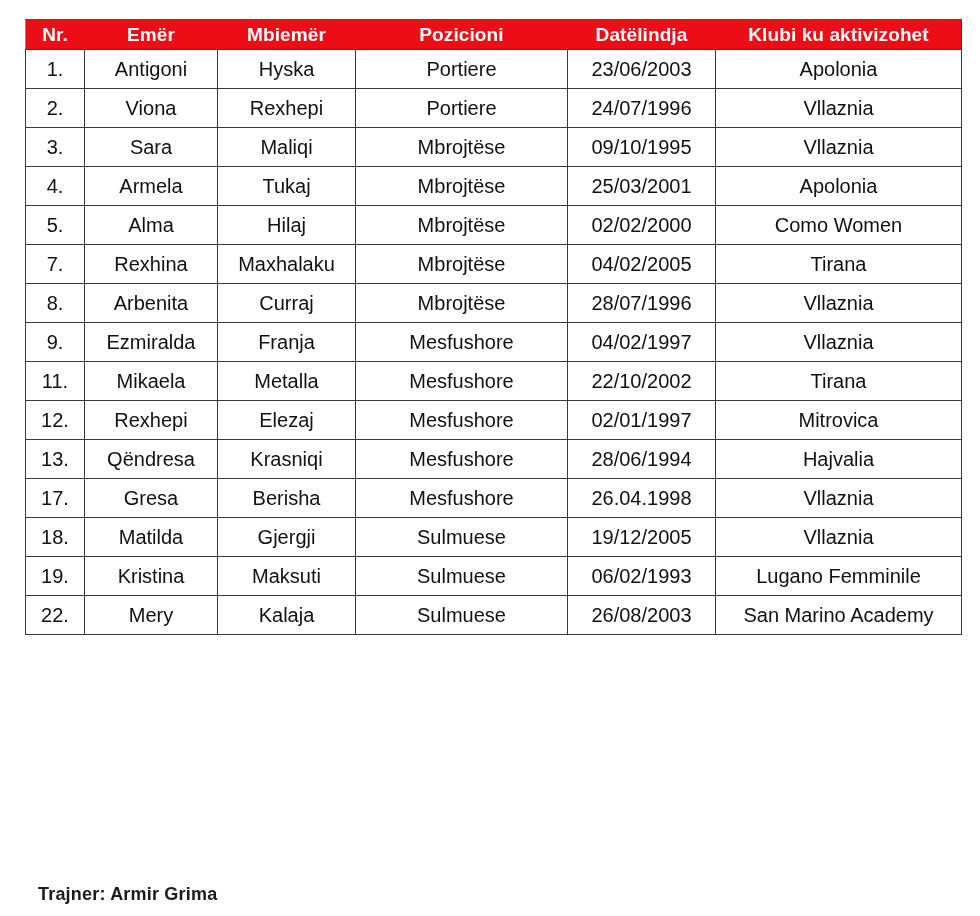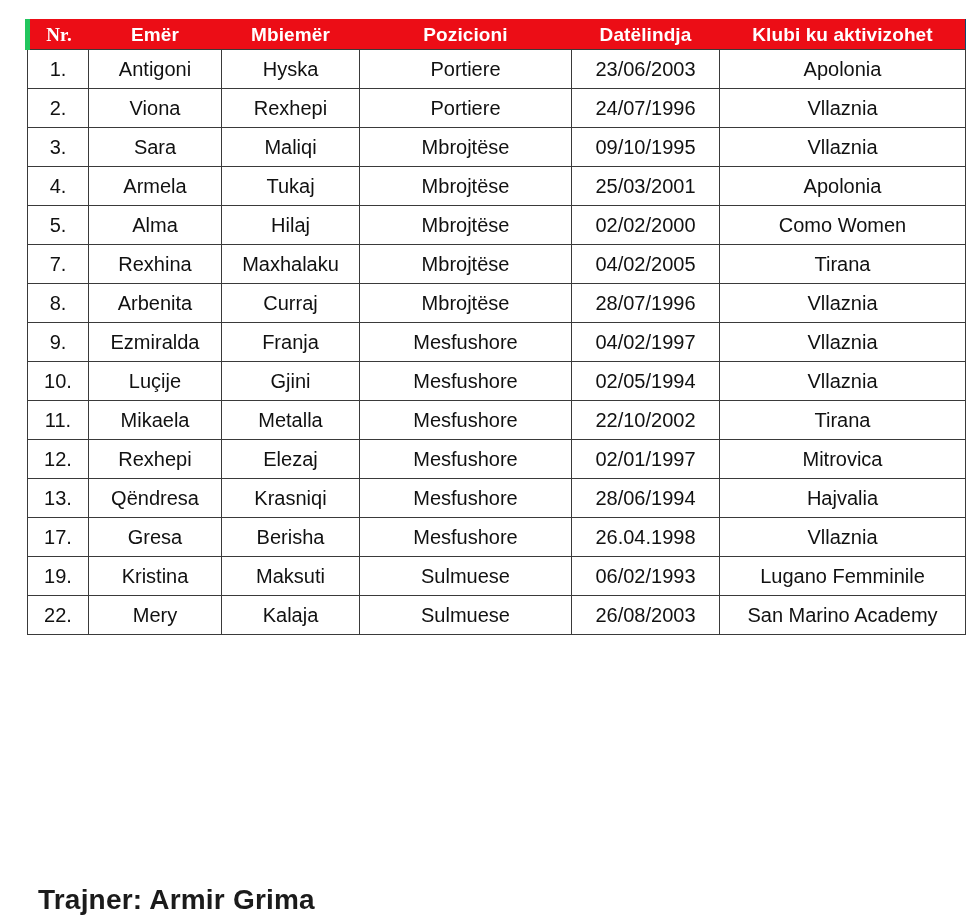--- a/index.html
+++ b/index.html
@@ -40,22 +40,21 @@
     color: #ffffff;
     font-weight: bold;
     font-size: 19px;
     height: 29px;
     line-height: 29px;
     border-color: #ec0d16;
     border-bottom: 1px solid #3a3a3a;
     letter-spacing: 0.1px;
   }
   .roster-table thead th.col-nr {
-    border-left: 5px solid #22c55e;
-    font-family: Liberation Serif, serif;
+    border-left: 1px solid #22c55e;
   }
   .roster-table thead th.col-club {
     border-right: 1px solid #0c4a6e;
   }
   .roster-table tbody td {
     height: 38px;
     font-size: 20px;
     font-weight: normal;
     background: #ffffff;
   }
@@ -63,21 +62,21 @@
   .col-first { width: 132px; }
   .col-last  { width: 137px; }
   .col-pos   { width: 211px; }
   .col-dob   { width: 147px; }
   .col-club  { width: 245px; }
 
   .coach-line {
     position: absolute;
     left: 38px;
     top: 884px;
-    font-size: 28px;
+    font-size: 18px;
     font-weight: bold;
     color: #1b1b1b;
     white-space: nowrap;
     letter-spacing: 0.2px;
   }
 </style>
 </head>
 <body>
 
 <div class="page">
@@ -152,28 +151,20 @@
         </tr>
         <tr>
           <td class="col-nr">9.</td>
           <td class="col-first">Ezmiralda</td>
           <td class="col-last">Franja</td>
           <td class="col-pos">Mesfushore</td>
           <td class="col-dob">04/02/1997</td>
           <td class="col-club">Vllaznia</td>
         </tr>
         <tr>
-          <td class="col-nr">10.</td>
-          <td class="col-first">Luçije</td>
-          <td class="col-last">Gjini</td>
-          <td class="col-pos">Mesfushore</td>
-          <td class="col-dob">02/05/1994</td>
-          <td class="col-club">Vllaznia</td>
-        </tr>
-        <tr>
           <td class="col-nr">11.</td>
           <td class="col-first">Mikaela</td>
           <td class="col-last">Metalla</td>
           <td class="col-pos">Mesfushore</td>
           <td class="col-dob">22/10/2002</td>
           <td class="col-club">Tirana</td>
         </tr>
         <tr>
           <td class="col-nr">12.</td>
           <td class="col-first">Rexhepi</td>
@@ -189,20 +180,28 @@
           <td class="col-pos">Mesfushore</td>
           <td class="col-dob">28/06/1994</td>
           <td class="col-club">Hajvalia</td>
         </tr>
         <tr>
           <td class="col-nr">17.</td>
           <td class="col-first">Gresa</td>
           <td class="col-last">Berisha</td>
           <td class="col-pos">Mesfushore</td>
           <td class="col-dob">26.04.1998</td>
+          <td class="col-club">Vllaznia</td>
+        </tr>
+        <tr>
+          <td class="col-nr">18.</td>
+          <td class="col-first">Matilda</td>
+          <td class="col-last">Gjergji</td>
+          <td class="col-pos">Sulmuese</td>
+          <td class="col-dob">19/12/2005</td>
           <td class="col-club">Vllaznia</td>
         </tr>
         <tr>
           <td class="col-nr">19.</td>
           <td class="col-first">Kristina</td>
           <td class="col-last">Maksuti</td>
           <td class="col-pos">Sulmuese</td>
           <td class="col-dob">06/02/1993</td>
           <td class="col-club">Lugano Femminile</td>
         </tr>

